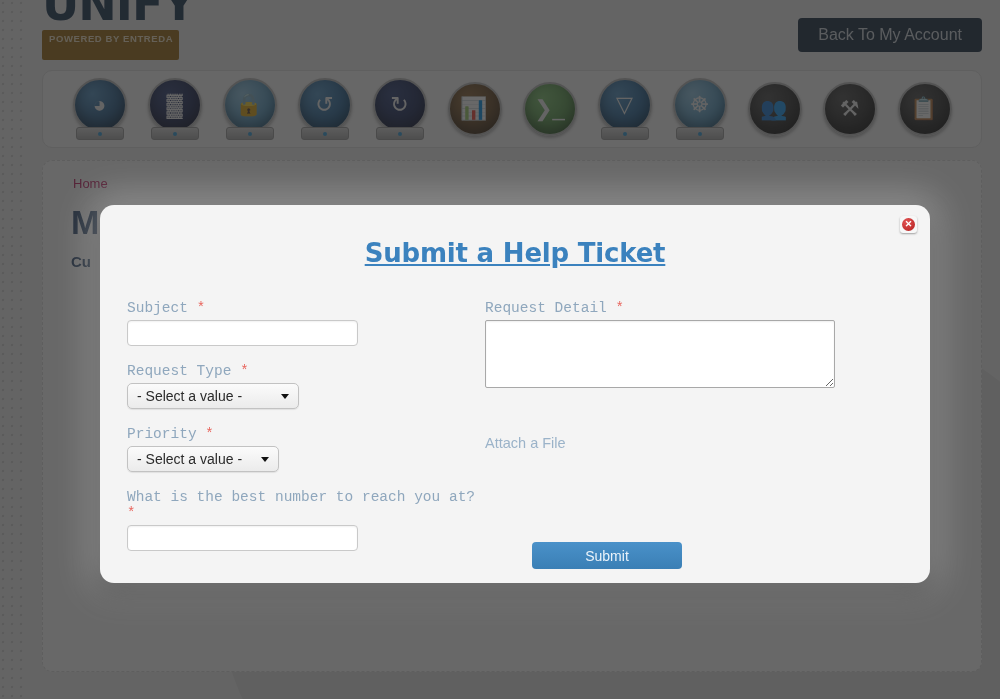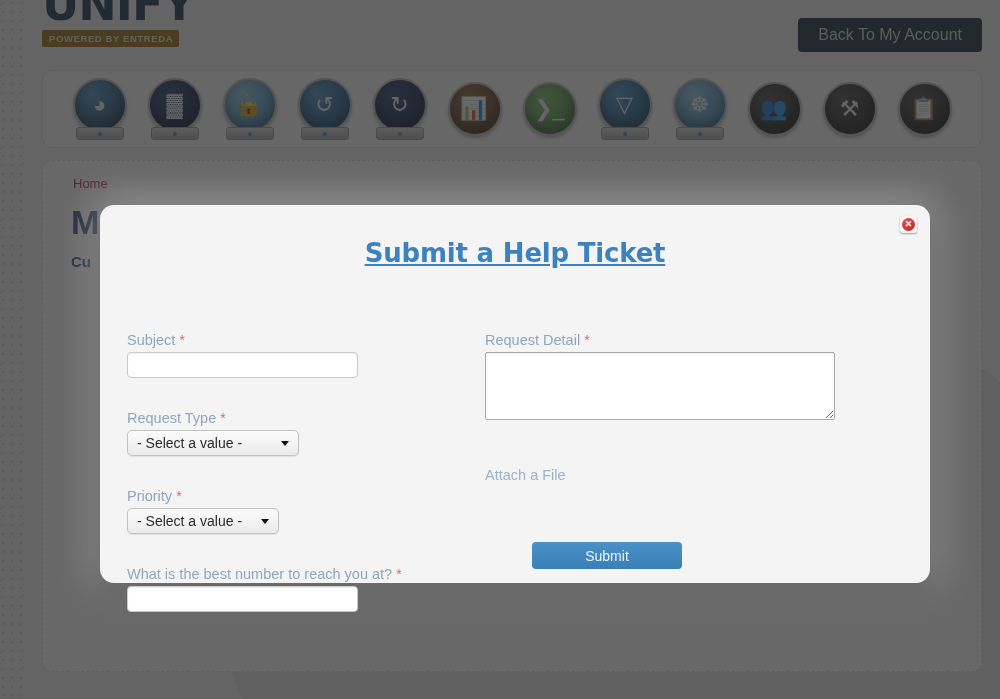--- a/index.html
+++ b/index.html
@@ -49,21 +49,21 @@
     letter-spacing: -1px;
     color: #17324f;
     line-height: 48px;
   }
   .logo-tag {
     background: #9a6a12;
     color: #f3e3c6;
     font-size: 9.5px;
     font-weight: bold;
     letter-spacing: .6px;
-    padding: 3px 6px 3px 7px;
+    padding: 3px 6px 16px 7px;
     display: inline-block;
     border-radius: 2px;
     margin-top: 1px;
   }
   .hdr-links {
     position: absolute; right: 18px; top: -7px;
     font-size: 12px; color: #2c4a6e; font-weight: bold;
     white-space: nowrap;
   }
   .btn-account {
@@ -201,22 +201,21 @@
     position: absolute; left: 0; top: 95px; right: 0; bottom: 0;
   }
   .col-left  { position: absolute; left: 27px; top: 0; width: 350px; }
   .col-right { position: absolute; left: 385px; top: 0; width: 370px; }
 
   .lbl {
     display: block;
     font-size: 14.5px;
     color: #8fa7bd;
     margin-bottom: 4px;
-    font-family: Liberation Sans, sans-serif;
-    margin-top: 32px;
+    font-family: Liberation Mono, monospace;
   }
   .req { color: #e8645c; font-size: 14px; }
 
   .txt {
     width: 231px; height: 26px;
     border: 1px solid #c9c9c9;
     border-radius: 4px;
     background: #fff;
     box-shadow: inset 0 1px 2px rgba(0,0,0,.06);
     font-size: 13px;

